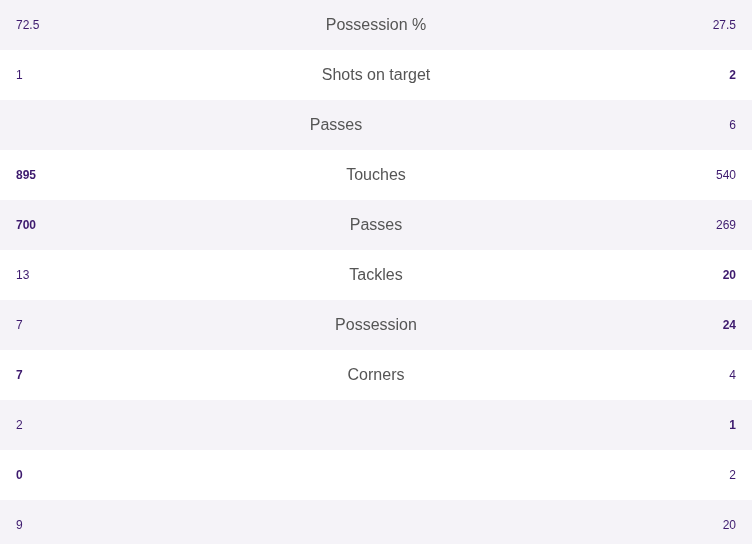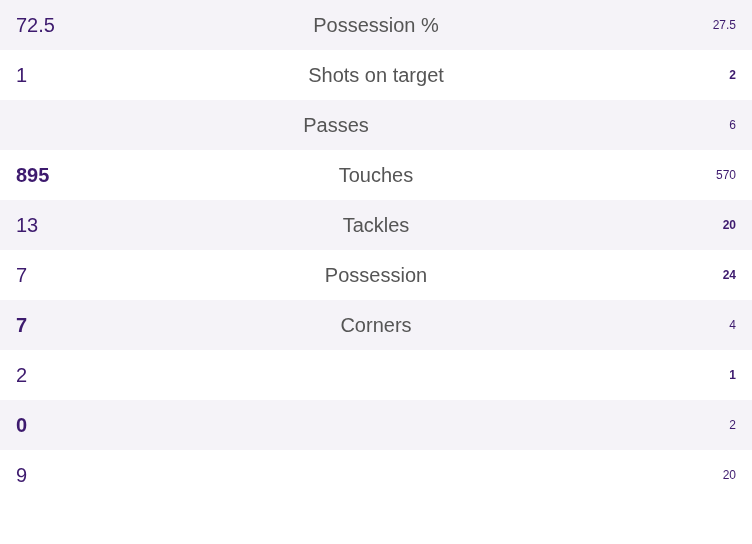--- a/index.html
+++ b/index.html
@@ -31,35 +31,35 @@
       background-color: #f5f3f8;
     }
 
     .stat-row:nth-child(even) {
       background-color: #ffffff;
     }
 
     .stat-value-left {
       width: 80px;
       text-align: left;
-      font-size: 20px;
+      font-size: 12px;
       color: #3d1a6e;
     }
 
     .stat-value-right {
       width: 80px;
       text-align: right;
       font-size: 12px;
       color: #3d1a6e;
     }
 
     .stat-label {
       flex: 1;
       text-align: center;
-      font-size: 20px;
+      font-size: 16px;
       color: #555555;
     }
 
     .bold {
       font-weight: bold;
     }
   </style>
 </head>
 <body>
 
@@ -74,21 +74,26 @@
       <span class="stat-label">Shots on target</span>
       <span class="stat-value-right bold">2</span>
     </div>
     <div class="stat-row">
       <span class="stat-label">Passes</span>
       <span class="stat-value-right">6</span>
     </div>
     <div class="stat-row">
       <span class="stat-value-left bold">895</span>
       <span class="stat-label">Touches</span>
-      <span class="stat-value-right">570</span>
+      <span class="stat-value-right">540</span>
+    </div>
+    <div class="stat-row">
+      <span class="stat-value-left bold">700</span>
+      <span class="stat-label">Passes</span>
+      <span class="stat-value-right">269</span>
     </div>
     <div class="stat-row">
       <span class="stat-value-left">13</span>
       <span class="stat-label">Tackles</span>
       <span class="stat-value-right bold">20</span>
     </div>
     <div class="stat-row">
       <span class="stat-value-left">7</span>
       <span class="stat-label">Possession</span>
       <span class="stat-value-right bold">24</span>

